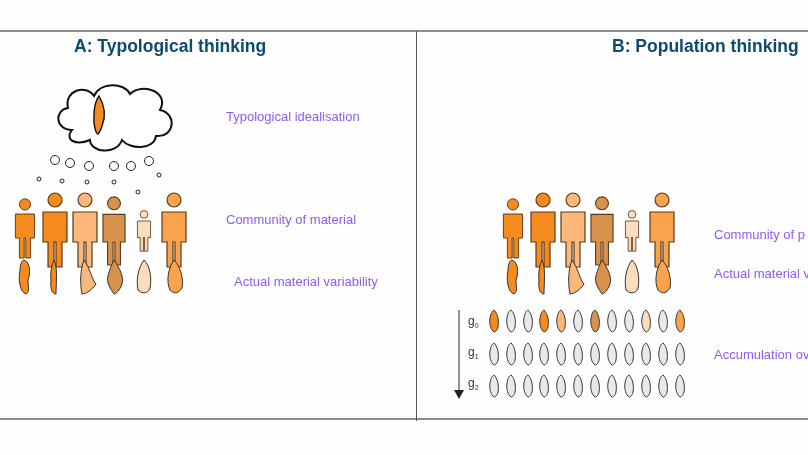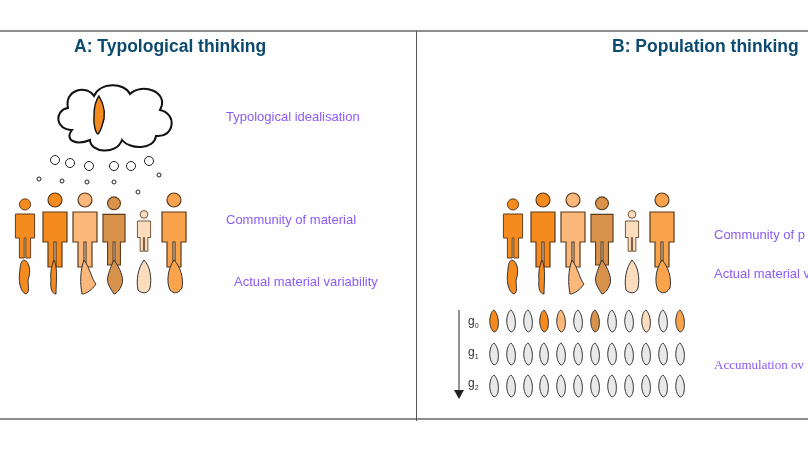--- a/index.html
+++ b/index.html
@@ -168,13 +168,13 @@
       <use href="#blade" x="75" y="78"></use>
       <use href="#blade" x="92" y="78"></use>
       <use href="#blade" x="109" y="78"></use>
       <use href="#blade" x="126" y="78"></use>
       <use href="#blade" x="143" y="78"></use>
       <use href="#blade" x="160" y="78"></use>
       <use href="#blade" x="177" y="78"></use>
       <use href="#blade" x="194" y="78"></use>
   </g>
 </svg>
-<div class="label" style="left:714px;top:357px;font-family:Liberation Serif, serif;">Accumulation ov</div>
+<div class="label" style="left:714px;top:347px;">Accumulation ov</div>
 
 </body></html>

